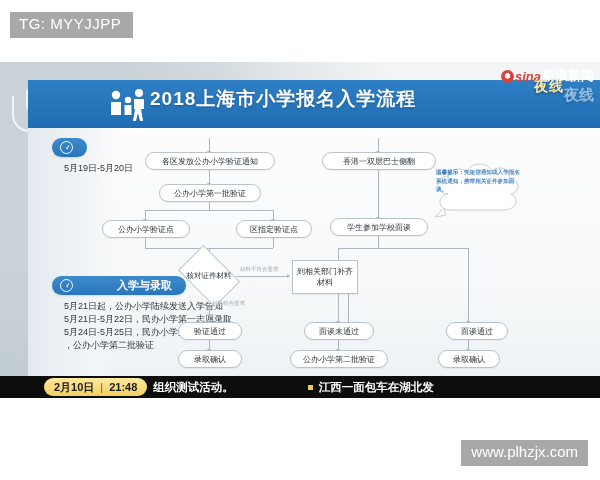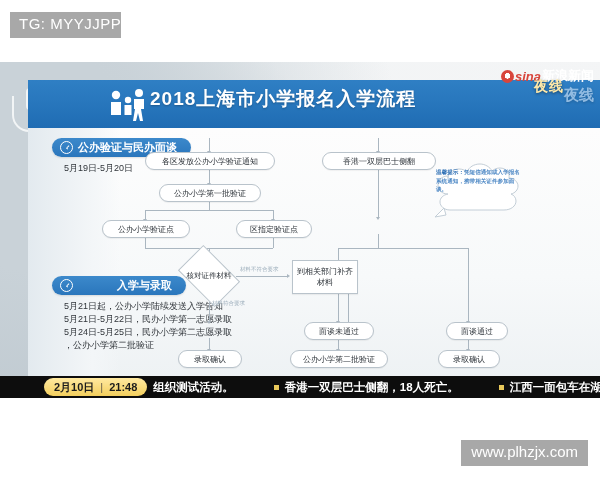--- a/index.html
+++ b/index.html
@@ -6,21 +6,21 @@
   body{
     width:600px;height:480px;background:#ffffff;
     font-family:"Liberation Sans","DejaVu Sans",sans-serif;
     overflow:hidden;position:relative;
   }
   
   .tg-watermark{
     position:absolute;left:10px;top:12px;
     background:#a8a8a8;color:#ffffff;
     font-size:15px;letter-spacing:.5px;
-    padding:3px 0 4px 9px;
+    padding:3px 12px 4px 9px;
     line-height:1.25;
   }
   
   .video{
     position:absolute;left:0;top:62px;width:600px;height:332px;
     background:#dfe3e6;overflow:hidden;
   }
   
   .backdrop{
     position:absolute;inset:0;
@@ -211,21 +211,20 @@
     <span class="sina-word">sina</span>
     <span class="sina-cn">新浪新闻</span>
   </div>
   <div class="yexian2">夜线</div>
   <div class="yexian">夜线</div>
 
   <div class="chart-body">
 
     <div class="section-pill" style="left:24px;top:10px;">
       <span class="clock"></span>
-      <span>公办验证与民办面谈</span>
     </div>
     <div class="section-dates" style="left:36px;top:34px;">
       <div>5月19日-5月20日</div>
     </div>
 
     <div class="section-pill" style="left:24px;top:148px;gap:44px;">
       <span class="clock"></span>
       <span>入学与录取</span>
     </div>
     <div class="section-dates" style="left:36px;top:172px;">
@@ -297,21 +296,23 @@
       <span>核对证件材料</span>
     </div>
 
     <div class="edge-label" style="left:212px;top:138px;">材料不符合要求</div>
     <div class="edge-label" style="left:184px;top:172px;">材料符合要求</div>
 
     <div class="node box two-line" style="left:264px;top:132px;width:56px;height:32px;">到相关部门补齐材料</div>
 
     <div class="node" style="left:294px;top:24px;width:112px;height:16px;">香港一双层巴士侧翻</div>
 
-
+    <div class="node" style="left:302px;top:90px;width:96px;height:16px;">学生参加学校面谈</div>
+
+    <div class="node" style="left:150px;top:194px;width:62px;height:16px;">验证通过</div>
 
     <div class="node" style="left:150px;top:222px;width:62px;height:16px;">录取确认</div>
 
     <div class="node" style="left:262px;top:222px;width:96px;height:16px;">公办小学第二批验证</div>
 
     <div class="node" style="left:276px;top:194px;width:68px;height:16px;">面谈未通过</div>
 
     <div class="node" style="left:418px;top:194px;width:60px;height:16px;">面谈通过</div>
 
     <div class="node" style="left:410px;top:222px;width:60px;height:16px;">录取确认</div>
@@ -332,24 +333,20 @@
 <div class="ticker">
   <div class="ticker-date">
     <span>2月10日</span>
     <span class="ticker-sep">|</span>
     <span>21:48</span>
   </div>
   <div class="ticker-item">
     <span>组织测试活动。</span>
   </div>
   <span class="ticker-gap"></span>
-  <div class="ticker-item">
-    <span class="bullet"></span>
-    <span>香港一双层巴士侧翻，18人死亡。</span>
-  </div>
   <span class="ticker-gap"></span>
   <div class="ticker-item">
     <span class="bullet"></span>
     <span>江西一面包车在湖北发</span>
   </div>
 </div>
 
 <div class="site-watermark">www.plhzjx.com</div>
 
 </body></html>

